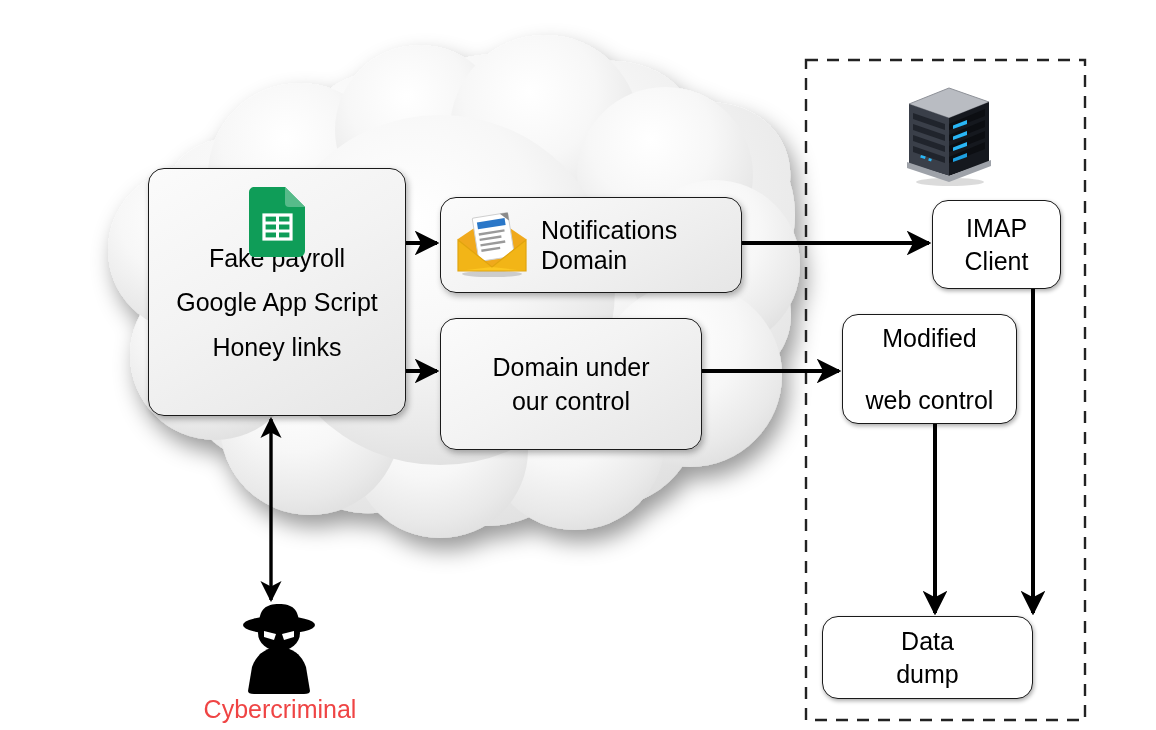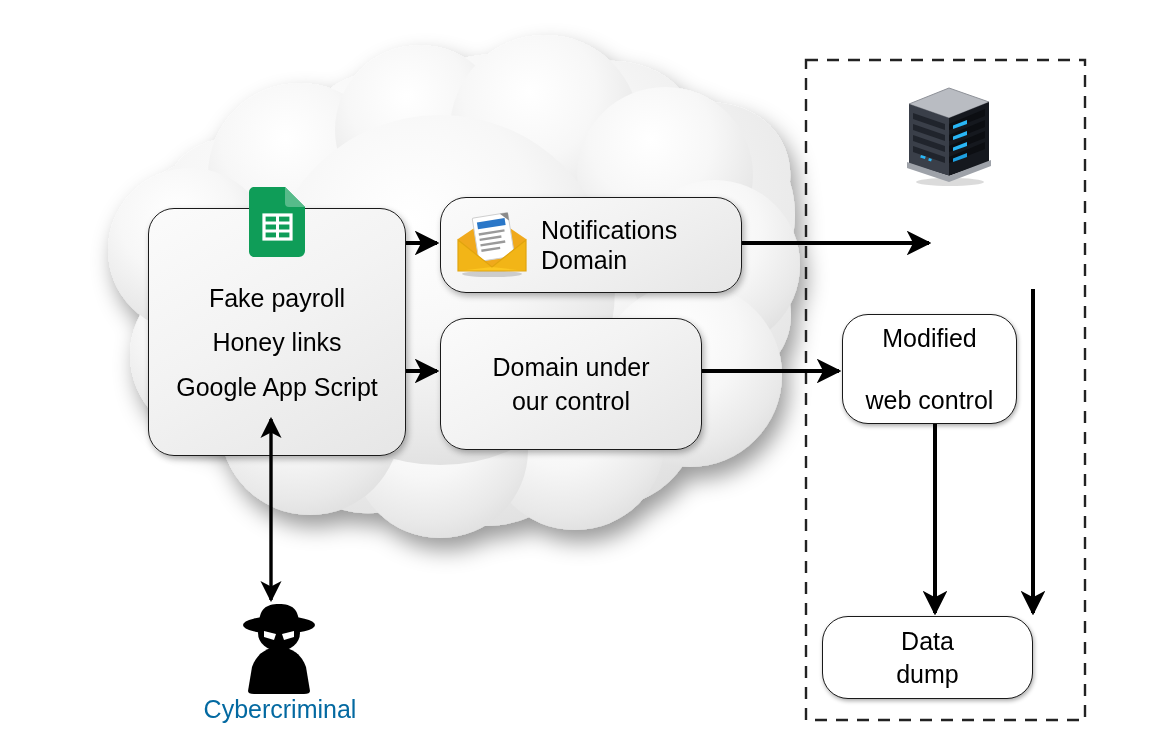--- a/index.html
+++ b/index.html
@@ -27,21 +27,21 @@
   #svg-layer { z-index: 1; }
   #box-layer { z-index: 3; }
   #arrow-layer { z-index: 4; }
   #icon-layer { z-index: 5; }
 
   
   .node {
     position: absolute;
     box-sizing: border-box;
     border: 1.6px solid #1a1a1a;
-    border-radius: 26px;
+    border-radius: 16px;
     display: flex;
     flex-direction: column;
     align-items: center;
     justify-content: center;
     text-align: center;
     color: #000000;
     line-height: 1.22;
   }
   .node.grad {
     background: linear-gradient(150deg, #fbfbfb 0%, #f3f3f3 45%, #e6e6e6 100%);
@@ -51,21 +51,20 @@
     background: #ffffff;
     box-shadow: 1px 2px 4px rgba(0,0,0,0.33);
   }
   .node .line { display: block; white-space: nowrap; }
 
   #node-seed {
     left: 148px; top: 168px; width: 258px; height: 248px;
     font-size: 25px;
     justify-content: flex-start;
     padding-top: 22px;
-    margin-top: 40px;
   }
   #node-seed .line { margin: 7px 0; }
 
   #node-notif {
     left: 440px; top: 197px; width: 302px; height: 96px;
     flex-direction: row;
     align-items: center;
     justify-content: flex-start;
     padding-left: 18px;
     font-size: 25px;
@@ -99,21 +98,21 @@
   }
   #node-dump .line { margin: 1px 0; }
 
   
   #label-criminal {
     position: absolute;
     left: 170px; top: 695px;
     width: 220px;
     text-align: center;
     font-size: 25px;
-    color: #0369a1;
+    color: #ef4444;
     z-index: 6;
   }
 
   
   .icon-abs { position: absolute; }
   #icon-sheets { left: 249px; top: 187px; width: 56px; height: 70px; z-index: 6; }
   #icon-envelope { left: 452px; top: 211px; width: 80px; height: 66px; z-index: 6; }
   #icon-server { left: 893px; top: 82px; width: 110px; height: 106px; z-index: 6; }
   #icon-criminal { left: 226px; top: 603px; width: 106px; height: 92px; z-index: 6; }
 </style>
@@ -166,37 +165,41 @@
       <circle cx="190" cy="250" r="82" fill="url(#cloudGrad)"></circle>
       <circle cx="440" cy="290" r="175" fill="url(#cloudGrad)"></circle>
     </g>
   </svg>
 
   <div class="layer" id="box-layer">
 
     <div class="node grad" id="node-seed">
       <span class="line" style="visibility:hidden">spacer</span>
       <span class="line">Fake payroll</span>
+      <span class="line">Google App Script</span>
       <span class="line">Honey links</span>
-      <span class="line">Google App Script</span>
     </div>
 
     <div class="node grad" id="node-notif">
       <span style="display:inline-block;width:68px;height:10px"></span>
       <span class="labelwrap">
         <span class="line">Notifications</span>
         <span class="line">Domain</span>
       </span>
     </div>
 
     <div class="node grad" id="node-domain">
       <span class="line">Domain under</span>
       <span class="line">our control</span>
     </div>
 
+    <div class="node plain" id="node-imap">
+      <span class="line">IMAP</span>
+      <span class="line">Client</span>
+    </div>
 
     <div class="node plain" id="node-websrv">
       <span class="line">Modified</span>
       <span class="line">web control</span>
     </div>
 
     <div class="node plain" id="node-dump">
       <span class="line">Data</span>
       <span class="line">dump</span>
     </div>

